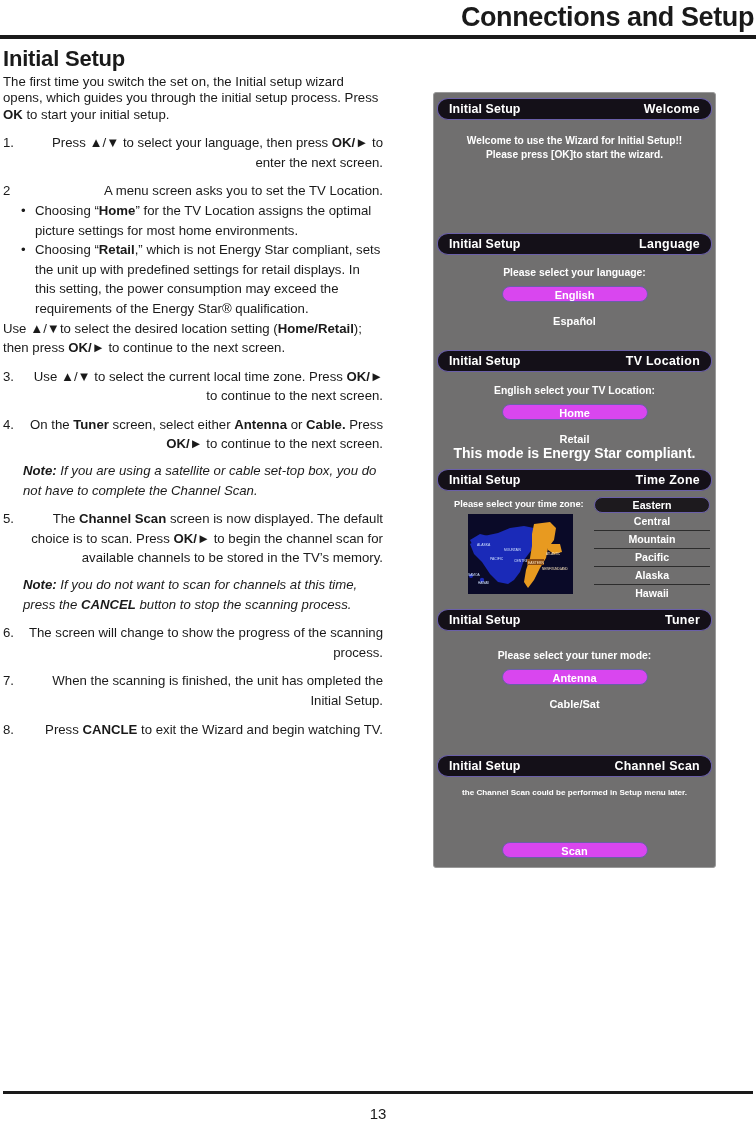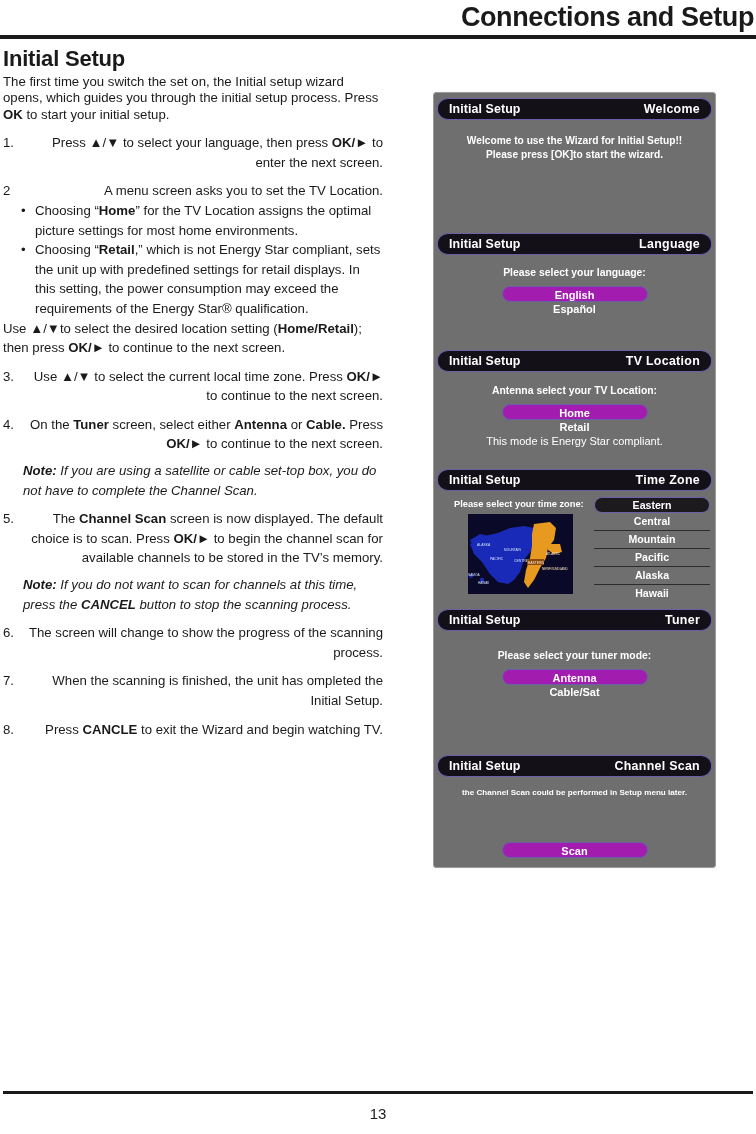--- a/index.html
+++ b/index.html
@@ -160,43 +160,43 @@
   }
   .prompt {
     color: #ffffff;
     font-size: 10.4px;
     font-weight: bold;
     text-align: center;
   }
 
   .pill {
     width: 146px;
-    margin: 0 auto;
+    margin: 12px auto;
     height: 16px;
     line-height: 16px;
-    background: #a21caf;
+    background: #d946ef;
     border: 1px solid #6a5fa8;
     border-radius: 9px;
     box-sizing: border-box;
     color: #ffffff;
     font-size: 11px;
     font-weight: bold;
     text-align: center;
   }
   .opt {
     color: #ffffff;
     font-size: 11px;
     font-weight: bold;
     text-align: center;
     line-height: 15px;
   }
   .subnote {
     color: #ffffff;
-    font-size: 11px;
-    font-weight: normal;
+    font-size: 14px;
+    font-weight: bold;
     text-align: center;
     line-height: 13px;
   }
 
   
   .tz-row { display: flex; align-items: flex-start; }
   .tz-left { width: 140px; flex: 0 0 140px; padding-left: 20px; }
   .tz-label {
     color: #ffffff;
     font-size: 9.3px;
@@ -374,21 +374,21 @@
       <div class="opt">Español</div>
     </div>
   </div>
 
   <div class="osd-screen">
     <div class="osd-bar">
       <span class="t">Initial Setup</span>
       <span class="t right">TV Location</span>
     </div>
     <div class="osd-body" style="height:84px;padding-top:13px;">
-      <div class="prompt">Antenna select your TV Location:</div>
+      <div class="prompt">English select your TV Location:</div>
       <div class="pill" style="margin-top:8px;">Home</div>
       <div class="opt">Retail</div>
       <div class="subnote">This mode is Energy Star compliant.</div>
     </div>
   </div>
 
   <div class="osd-screen">
     <div class="osd-bar">
       <span class="t">Initial Setup</span>
       <span class="t right">Time Zone</span>

